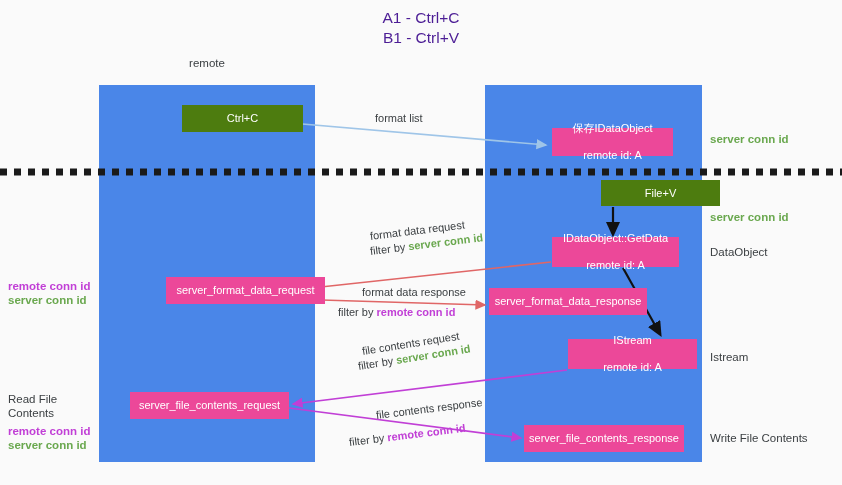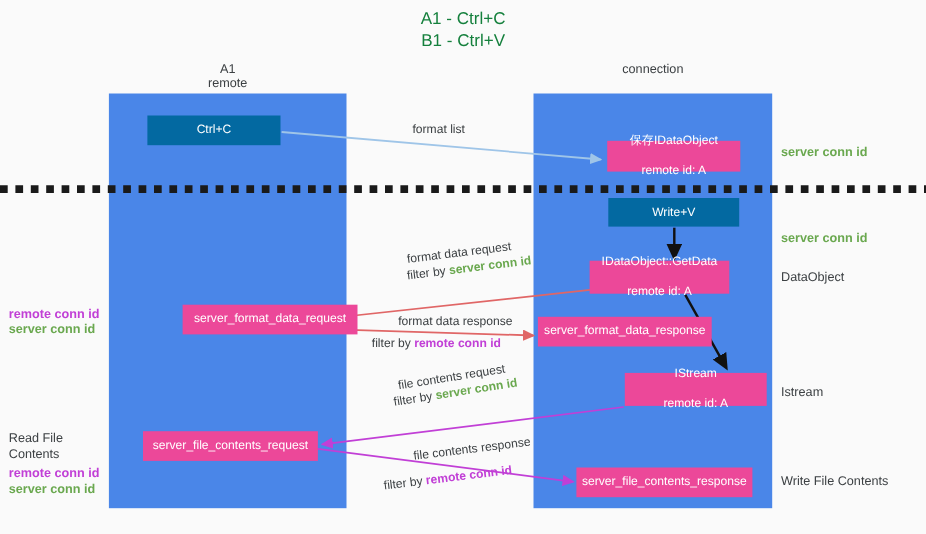--- a/index.html
+++ b/index.html
@@ -16,21 +16,21 @@
   .stage { position: absolute; inset: 0; }
 
   .abs { position: absolute; }
 
   
   #title {
     left: 0; top: 8px; width: 842px;
     text-align: center;
     font-size: 15.5px;
     line-height: 20px;
-    color: #15803d;
+    color: #4c1d95;
     white-space: pre-line;
   }
 
   
   .col-head {
     text-align: center;
     font-size: 11.5px;
     line-height: 13px;
     color: #3c4043;
   }
@@ -50,28 +50,28 @@
     display: flex;
     flex-direction: column;
     align-items: center;
     justify-content: center;
     color: #ffffff;
     font-size: 11px;
     line-height: 13px;
     text-align: center;
     padding: 2px 4px;
   }
-  .node.green { background: #0369a1; }
+  .node.green { background: #4d7c0f; margin-left: 48px; }
   .node.orange { background: #ec4899; }
   .node .l2 { display: block; margin-top: 14px; }
 
   #n-ctrlc   { left: 134px; top: 105px; width: 121px; height: 27px; }
   #n-save    { left: 552px; top: 128px; width: 121px; height: 28px; }
   #n-ctrlv   { left: 553px; top: 180px; width: 119px; height: 26px; }
-  #n-getdata { left: 536px; top: 237px; width: 127px; height: 30px; }
+  #n-getdata { left: 552px; top: 237px; width: 127px; height: 30px; }
   #n-fdreq   { left: 130px; top: 277px; width: 159px; height: 27px; margin-left: 36px; }
   #n-fdresp  { left: 489px; top: 288px; width: 158px; height: 27px; }
   #n-istream { left: 568px; top: 339px; width: 129px; height: 30px; }
   #n-fcreq   { left: 130px; top: 392px; width: 159px; height: 27px; }
   #n-fcresp  { left: 524px; top: 425px; width: 160px; height: 27px; }
 
   
   .side {
     font-size: 11.5px;
     line-height: 14px;
@@ -117,25 +117,23 @@
 
 <div class="stage">
 
   <div class="abs" id="title">A1 - Ctrl+C
 B1 - Ctrl+V</div>
 
   <div class="abs lane" id="lane-a1"></div>
   <div class="abs lane" id="lane-b1"></div>
 
   <div class="abs col-head" id="head-a1">
-    <div>A1</div>
     <div>remote</div>
   </div>
   <div class="abs col-head" id="head-b1">
-    <div>connection</div>
   </div>
 
   <svg class="abs" id="overlay" viewBox="0 0 842 485" xmlns="http://www.w3.org/2000/svg">
     <defs>
       <marker id="ah-blue" markerWidth="7" markerHeight="7" refX="6" refY="3.2" orient="auto">
         <path d="M0,0 L7,3.2 L0,6.4 z" fill="#9fc5e8"></path>
       </marker>
       <marker id="ah-red" markerWidth="7" markerHeight="7" refX="6" refY="3.2" orient="auto">
         <path d="M0,0 L7,3.2 L0,6.4 z" fill="#e06666"></path>
       </marker>
@@ -167,21 +165,21 @@
   <div class="abs node green" id="n-ctrlc">
     <span>Ctrl+C</span>
   </div>
 
   <div class="abs node orange" id="n-save">
     <span>保存IDataObject</span>
     <span class="l2">remote id: A</span>
   </div>
 
   <div class="abs node green" id="n-ctrlv">
-    <span>Write+V</span>
+    <span>File+V</span>
   </div>
 
   <div class="abs node orange" id="n-getdata">
     <span>IDataObject::GetData</span>
     <span class="l2">remote id: A</span>
   </div>
 
   <div class="abs node orange" id="n-fdreq">
     <span>server_format_data_request</span>
   </div>

